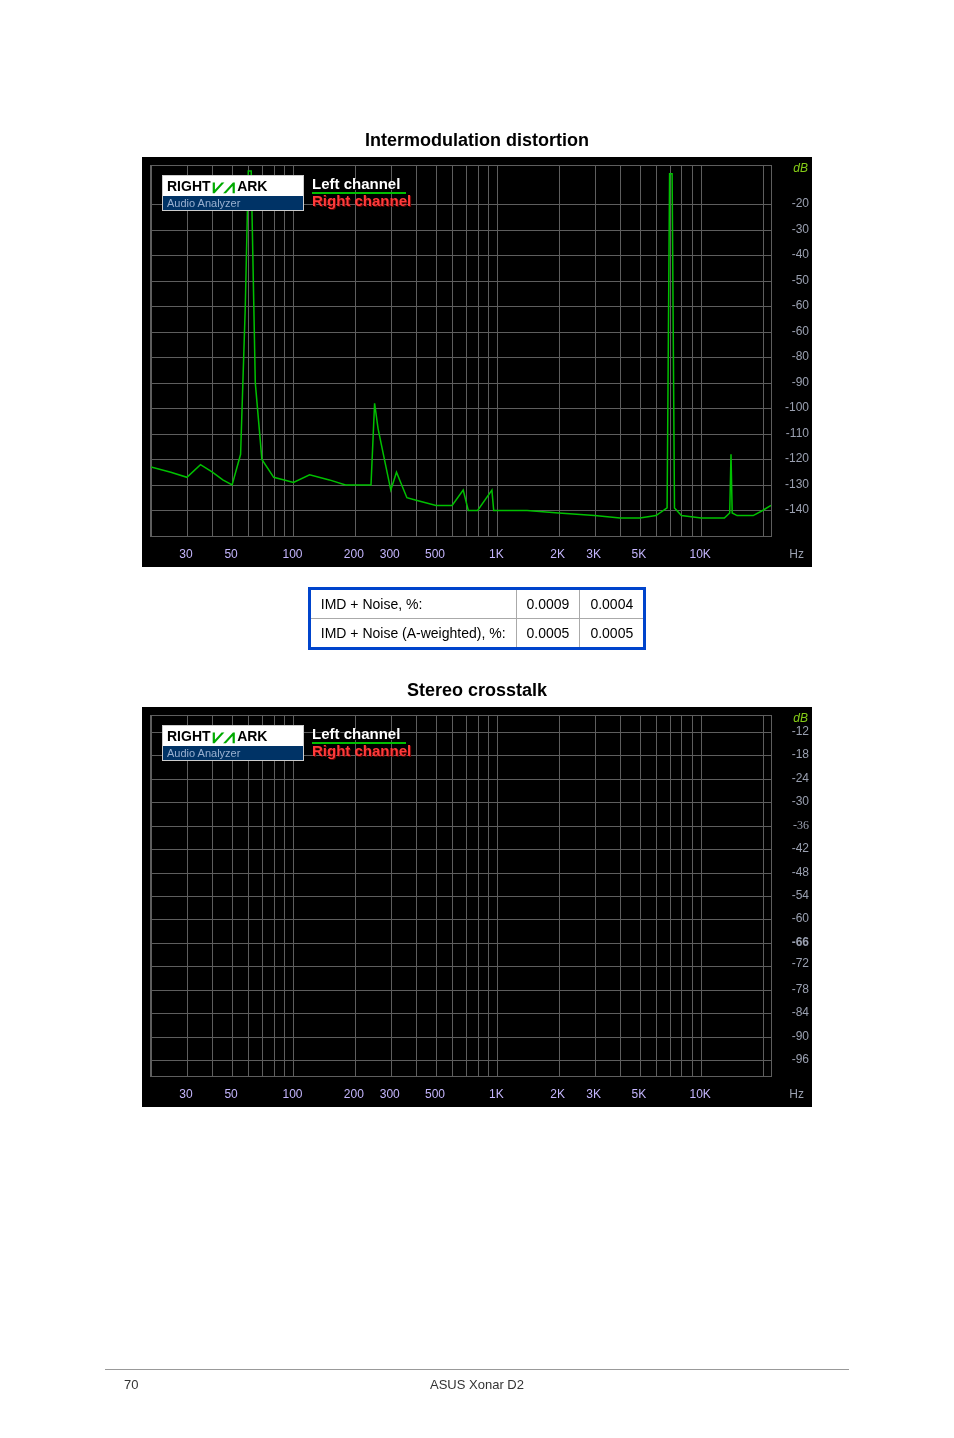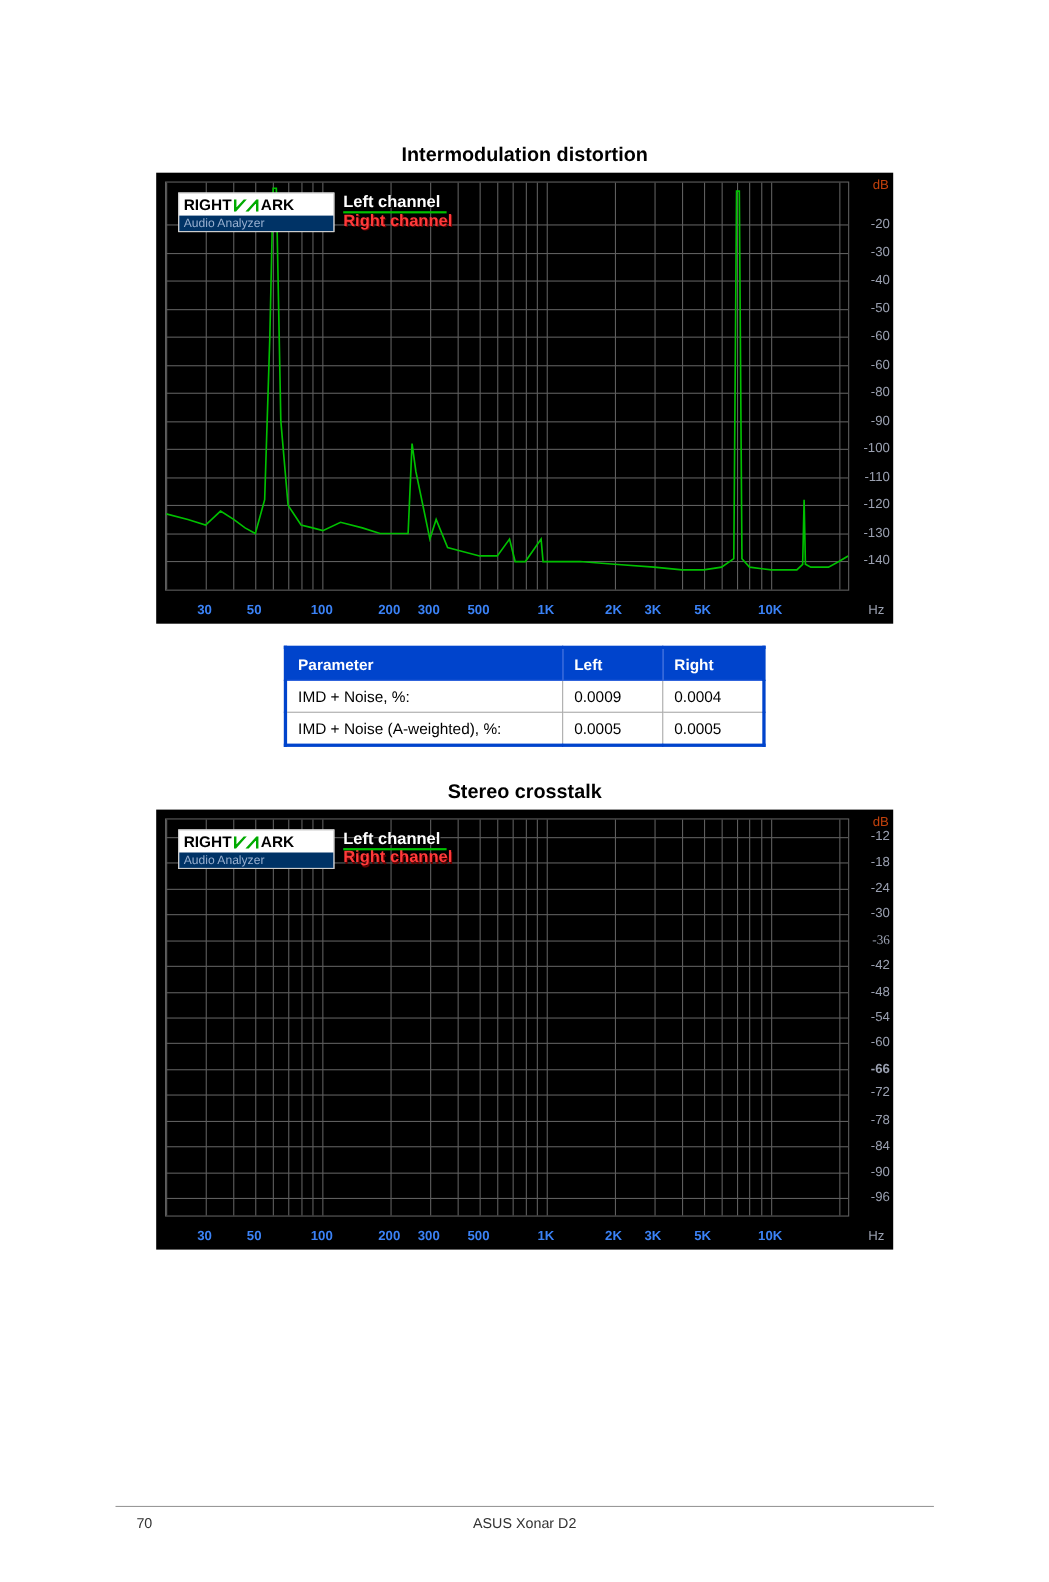--- a/index.html
+++ b/index.html
@@ -58,31 +58,31 @@
     width: 34px;
     text-align: right;
     font-size: 12px;
     color: #9aa0b0;
     font-family: Arial, sans-serif;
   }
   .xlabel {
     position: absolute;
     bottom: 6px;
     font-size: 12px;
-    color: #3b82f6;
+    color: #c4b5fd;
     transform: translateX(-50%);
     font-family: Arial, sans-serif;
-    font-weight: bold;
   }
   .unit-top {
     position: absolute;
     right: 4px;
     top: 4px;
-    color: #c2410c;
+    color: #84cc16;
     font-size: 12px;
+    font-style: italic;
   }
   .unit-bottom {
     position: absolute;
     right: 8px;
     bottom: 6px;
     color: #9aa0b0;
     font-size: 12px;
   }
   
   .logo {
@@ -280,25 +280,20 @@
         <div class="xlabel" style="left: 354.342px;">1K</div>
         <div class="xlabel" style="left: 415.708px;">2K</div>
         <div class="xlabel" style="left: 451.605px;">3K</div>
         <div class="xlabel" style="left: 496.83px;">5K</div>
         <div class="xlabel" style="left: 558.196px;">10K</div>
       </div>
   </div>
 
   <table class="param">
     <tbody>
-        <tr>
-      <th style="width:230px">Parameter</th>
-      <th style="width:70px">Left</th>
-      <th style="width:70px">Right</th>
-    </tr>
     <tr>
       <td>IMD + Noise, %:</td>
       <td>0.0009</td>
       <td>0.0004</td>
     </tr>
     <tr>
       <td>IMD + Noise (A-weighted), %:</td>
       <td>0.0005</td>
       <td>0.0005</td>
     </tr>

